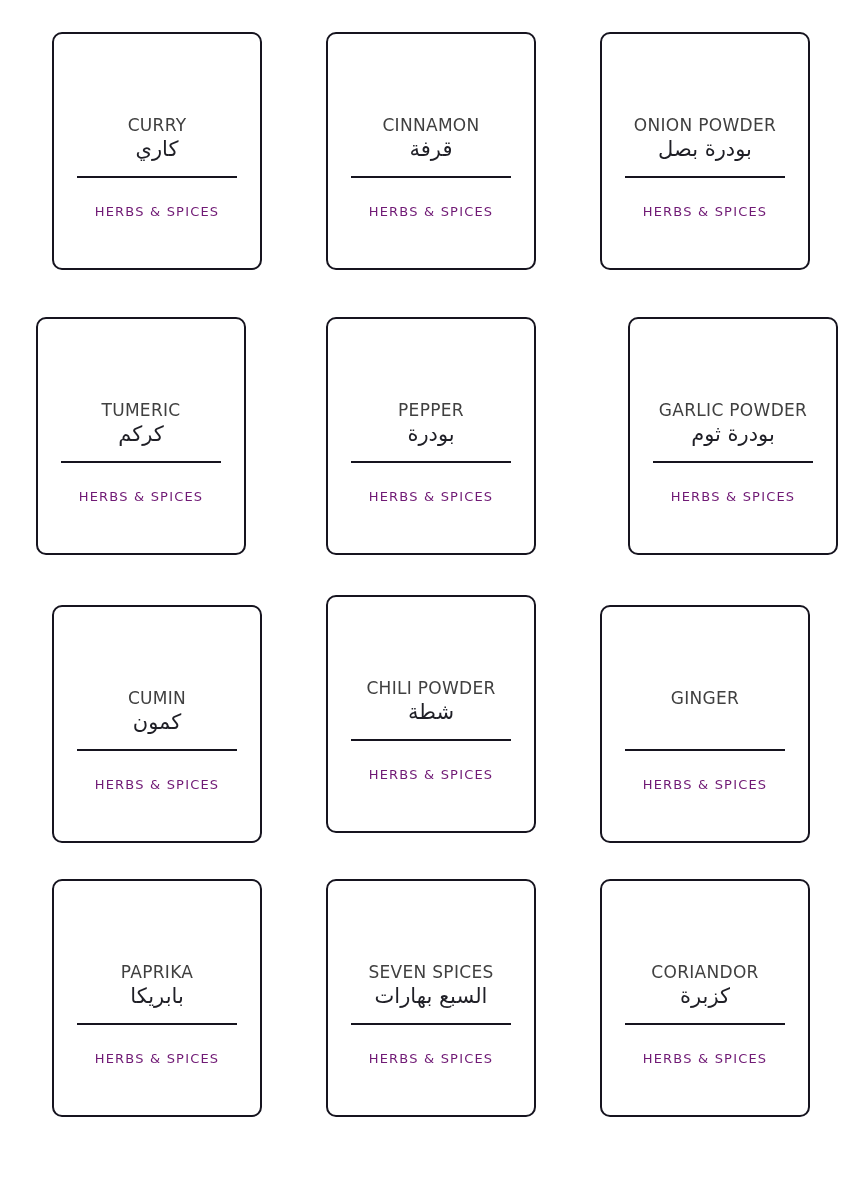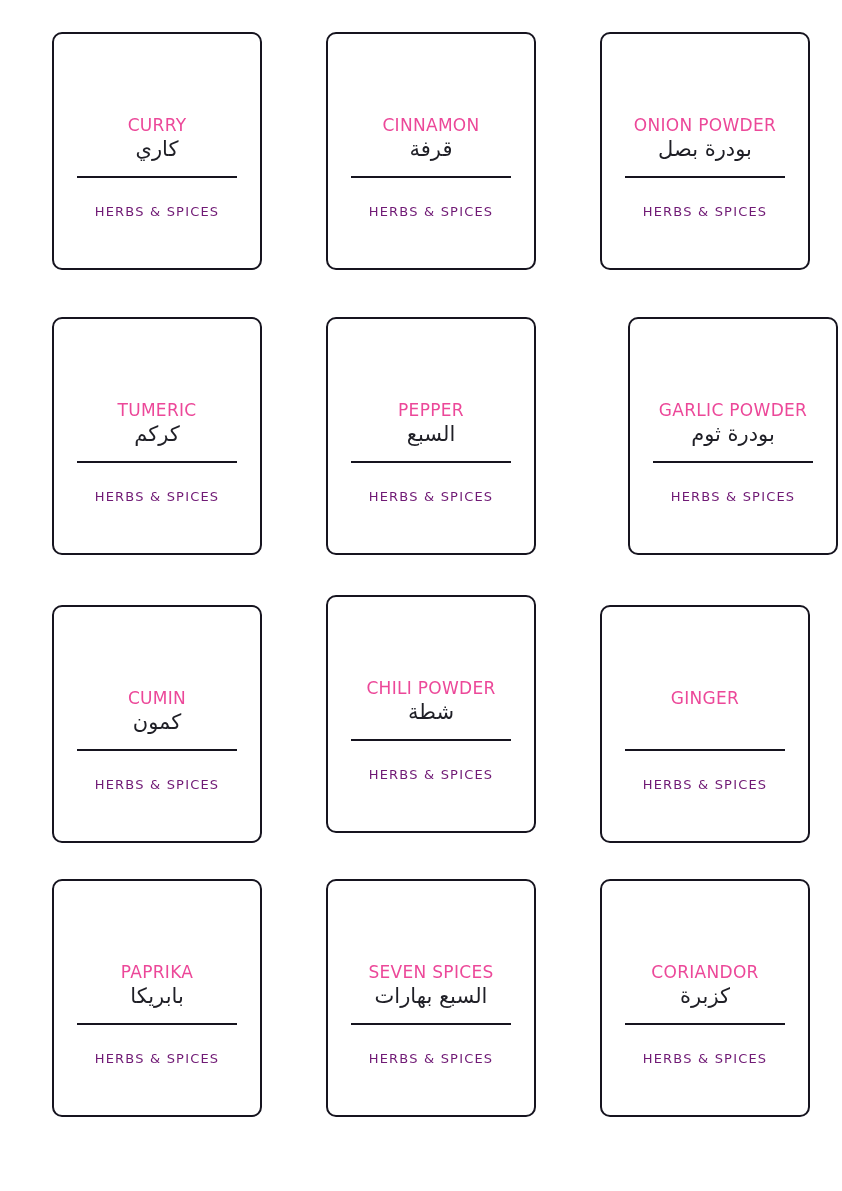--- a/index.html
+++ b/index.html
@@ -5,21 +5,21 @@
   html, body { margin:0; padding:0; background:#ffffff; }
   body { width:842px; height:1191px; position:relative; overflow:hidden;
          font-family:"DejaVu Sans","Liberation Sans",sans-serif; color:#1a1a22; }
   .label {
     position:absolute; box-sizing:border-box;
     width:210px; height:238px;
     border:2.5px solid #16141f; border-radius:10px; background:#fff;
   }
   .name-en {
     position:absolute; left:0; right:0; top:81px; text-align:center;
-    font-size:17px; letter-spacing:0.3px; color:#ec4899; line-height:20px;
+    font-size:17px; letter-spacing:0.3px; color:#404040; line-height:20px;
     font-family:"DejaVu Sans","Liberation Sans",sans-serif;
   }
   .name-ar {
     position:absolute; left:0; right:0; top:102px; text-align:center;
     font-size:21px; color:#1f1f26; line-height:26px; direction:rtl;
     font-family:"DejaVu Sans","Liberation Sans",sans-serif;
   }
   .divider {
     position:absolute; left:23px; right:23px; top:142px;
     height:2px; background:#16141f;
@@ -45,29 +45,29 @@
   <div class="divider"></div>
   <div class="category">HERBS &amp; SPICES</div>
 </div>
 <div class="label" style="left:600px;top:32px;padding-left:44px;">
   <div class="name-en">ONION POWDER</div>
   <div class="name-ar">بودرة بصل</div>
   <div class="divider"></div>
   <div class="category">HERBS &amp; SPICES</div>
 </div>
 
-<div class="label" style="left:52px;top:317px;">
+<div class="label" style="left:36px;top:317px;">
   <div class="name-en">TUMERIC</div>
   <div class="name-ar">كركم</div>
   <div class="divider"></div>
   <div class="category">HERBS &amp; SPICES</div>
 </div>
 <div class="label" style="left:326px;top:317px;">
   <div class="name-en">PEPPER</div>
-  <div class="name-ar">السبع</div>
+  <div class="name-ar">بودرة</div>
   <div class="divider"></div>
   <div class="category">HERBS &amp; SPICES</div>
 </div>
 <div class="label" style="left:628px;top:317px;">
   <div class="name-en">GARLIC POWDER</div>
   <div class="name-ar">بودرة ثوم</div>
   <div class="divider"></div>
   <div class="category">HERBS &amp; SPICES</div>
 </div>
 

